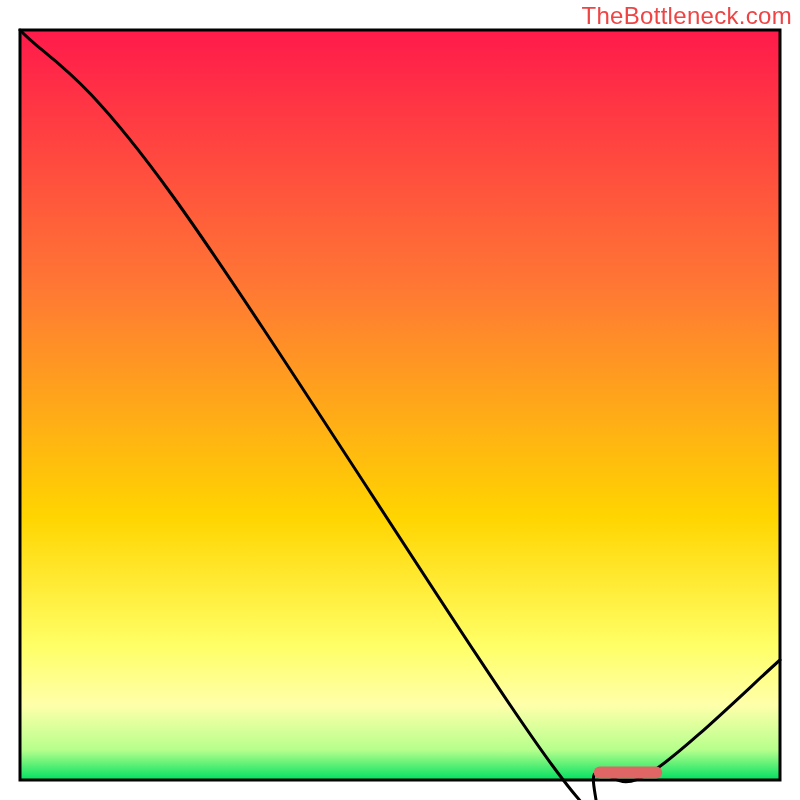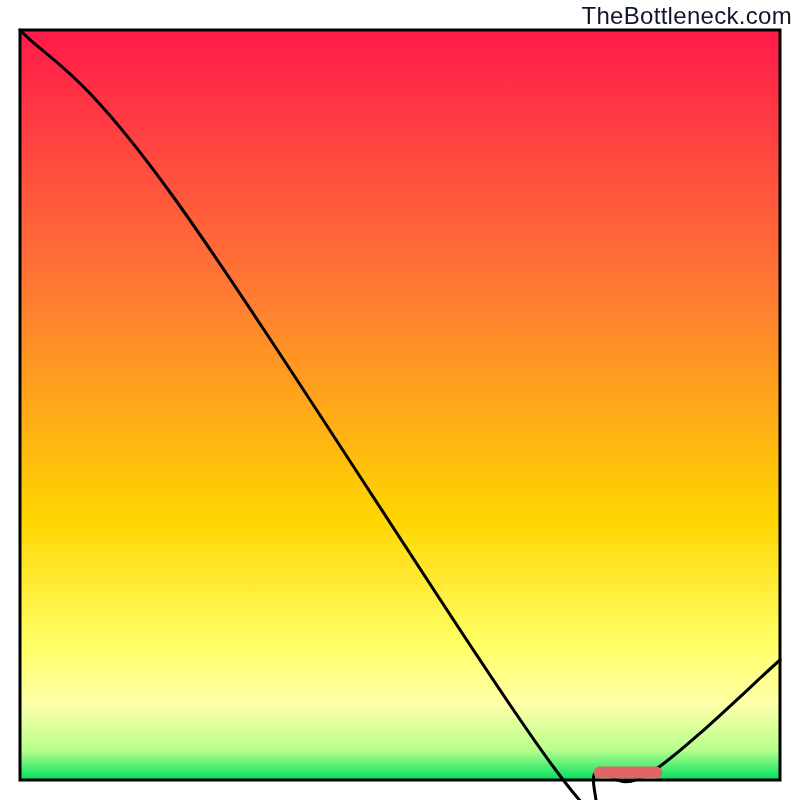--- a/index.html
+++ b/index.html
@@ -14,21 +14,21 @@
     position: relative;
     width: 800px;
     height: 800px;
   }
   .watermark {
     position: absolute;
     top: 2px;
     right: 8px;
     font-size: 24px;
     font-weight: 500;
-    color: #0f172a;
+    color: #ef4444;
     letter-spacing: 0.3px;
     z-index: 5;
   }
   svg.chart {
     position: absolute;
     top: 0;
     left: 0;
   }
 </style>
 </head>

